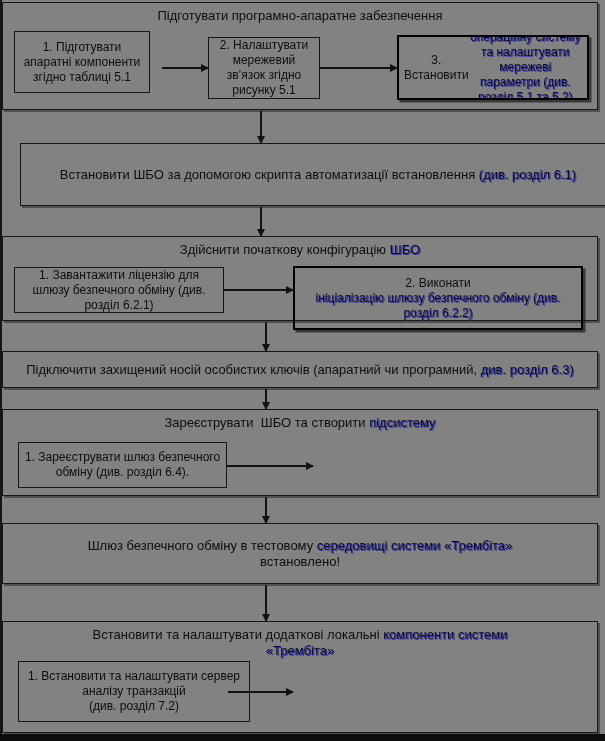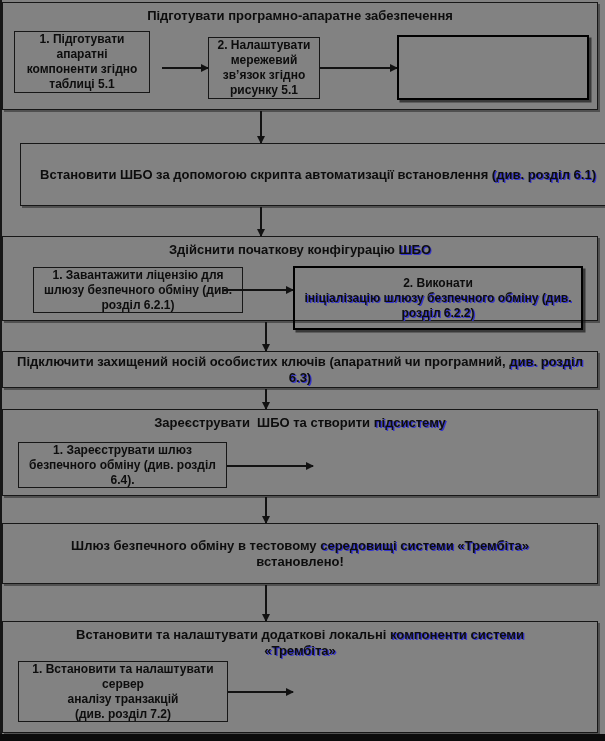--- a/index.html
+++ b/index.html
@@ -10,21 +10,20 @@
   body{
     font-family:"Liberation Sans", sans-serif;
     background:#ffffff;
   }
   .canvas{
     position:relative;
     width:605px;height:741px;
     background:var(--bg);
     color:var(--text);
     overflow:hidden;
-    font-weight:bold;
   }
   .edge-left{position:absolute;left:0;top:0;width:2px;height:741px;background:var(--line);}
   .edge-bottom{position:absolute;left:0;top:734px;width:605px;height:7px;background:#0b0b0b;}
 
   .sec{
     position:absolute;
     border:1.5px solid var(--line);
     box-shadow:2px 2px 0 rgba(40,40,40,.55);
     font-size:13px;line-height:16px;
   }
@@ -80,31 +79,31 @@
   .s7{left:2px;top:621px;width:596px;height:112px;}
 
   
   .b11{left:11px;top:28px;width:136px;height:62px;}
   .b12{left:205px;top:34px;width:112px;height:62px;}
   .b13{left:394px;top:32px;width:192px;height:65px;}
   .a11{left:159px;top:64px;width:46px;}
   .a12{left:317px;top:64px;width:77px;}
 
   
-  .b31{left:11px;top:30px;width:210px;height:46px;margin-left:19px;}
+  .b31{left:11px;top:30px;width:210px;height:46px;}
   .b32{left:290px;top:29px;width:290px;height:64px;flex-direction:column;}
   .a31{left:221px;top:52px;width:69px;}
 
   
   .b51{left:15px;top:32px;width:209px;height:46px;}
   .b52{left:310px;top:32px;width:275px;height:46px;}
   .a51{left:224px;top:55px;width:86px;}
 
   
-  .b71{left:15px;top:39px;width:210px;height:61px;}
+  .b71{left:15px;top:39px;width:232px;height:61px;}
   .b72{left:290px;top:39px;width:290px;height:61px;}
   .a71{left:225px;top:69px;width:65px;}
 
   
   .v1{left:260px;top:111px;height:32px;}
   .v2{left:260px;top:207px;height:29px;}
   .v3{left:265px;top:322px;height:29px;}
   .v4{left:265px;top:389px;height:20px;}
   .v5{left:265px;top:497px;height:26px;}
   .v6{left:265px;top:585px;height:36px;}
@@ -115,21 +114,21 @@
 <div class="canvas">
 
   <div class="edge-left"></div>
 
   <div class="sec s1">
     <div class="sec-header"><span>Підготувати програмно-апаратне забезпечення</span></div>
     <div class="node b11"><span>1. Підготувати апаратні компоненти згідно таблиці 5.1</span></div>
     <div class="harrow a11"></div>
     <div class="node b12"><span>2. Налаштувати мережевий зв’язок згідно рисунку 5.1</span></div>
     <div class="harrow a12"></div>
-    <div class="node b13 rev-box"></div>
+    <div class="node b13 rev-box"><span>3. Встановити </span><span class="rev">операційну систему та налаштувати мережеві параметри (див. розділ 5.1 та 5.2)</span></div>
   </div>
 
   <div class="varrow v1"></div>
 
   <div class="sec s2 center">
     <div class="sec-text"><span>Встановити ШБО за допомогою скрипта автоматизації встановлення </span><span class="rev">(див. розділ 6.1)</span></div>
   </div>
 
   <div class="varrow v2"></div>
 

